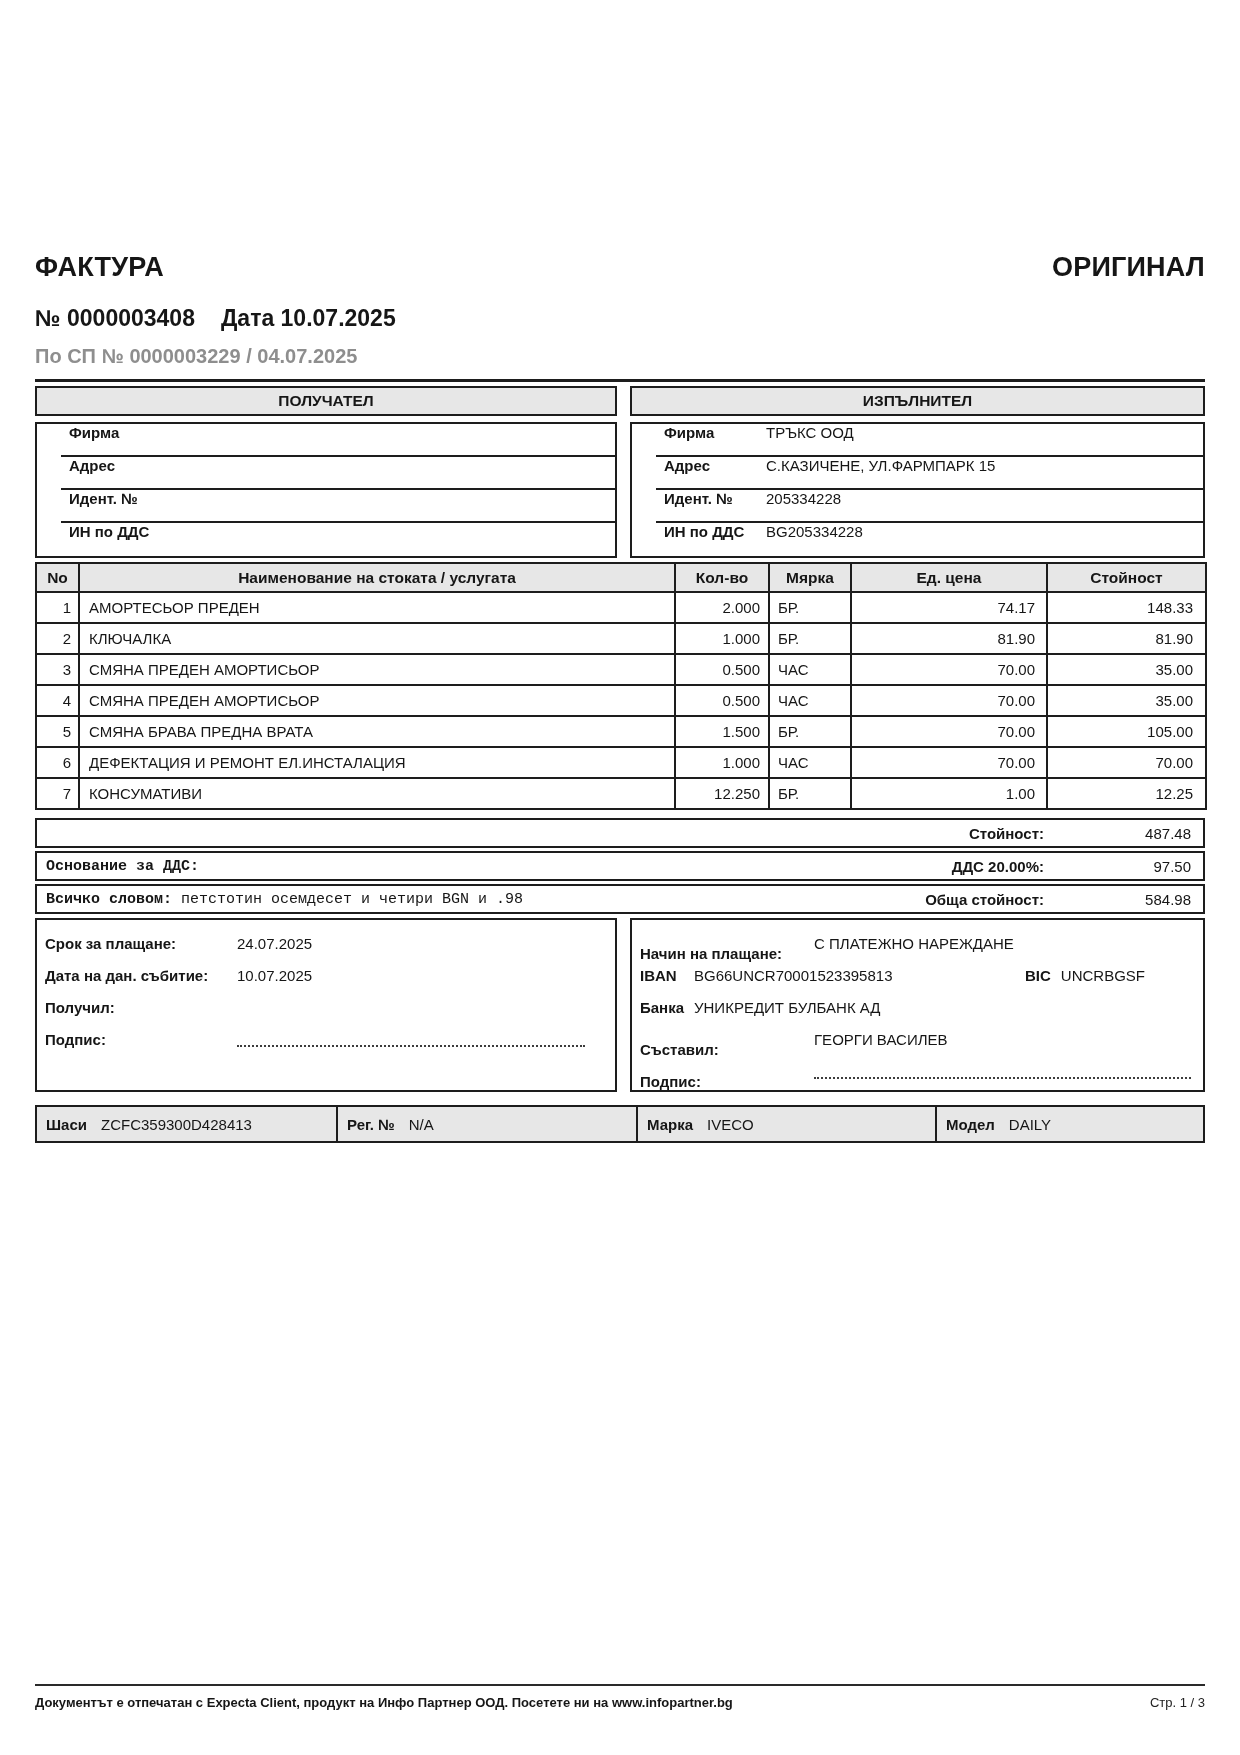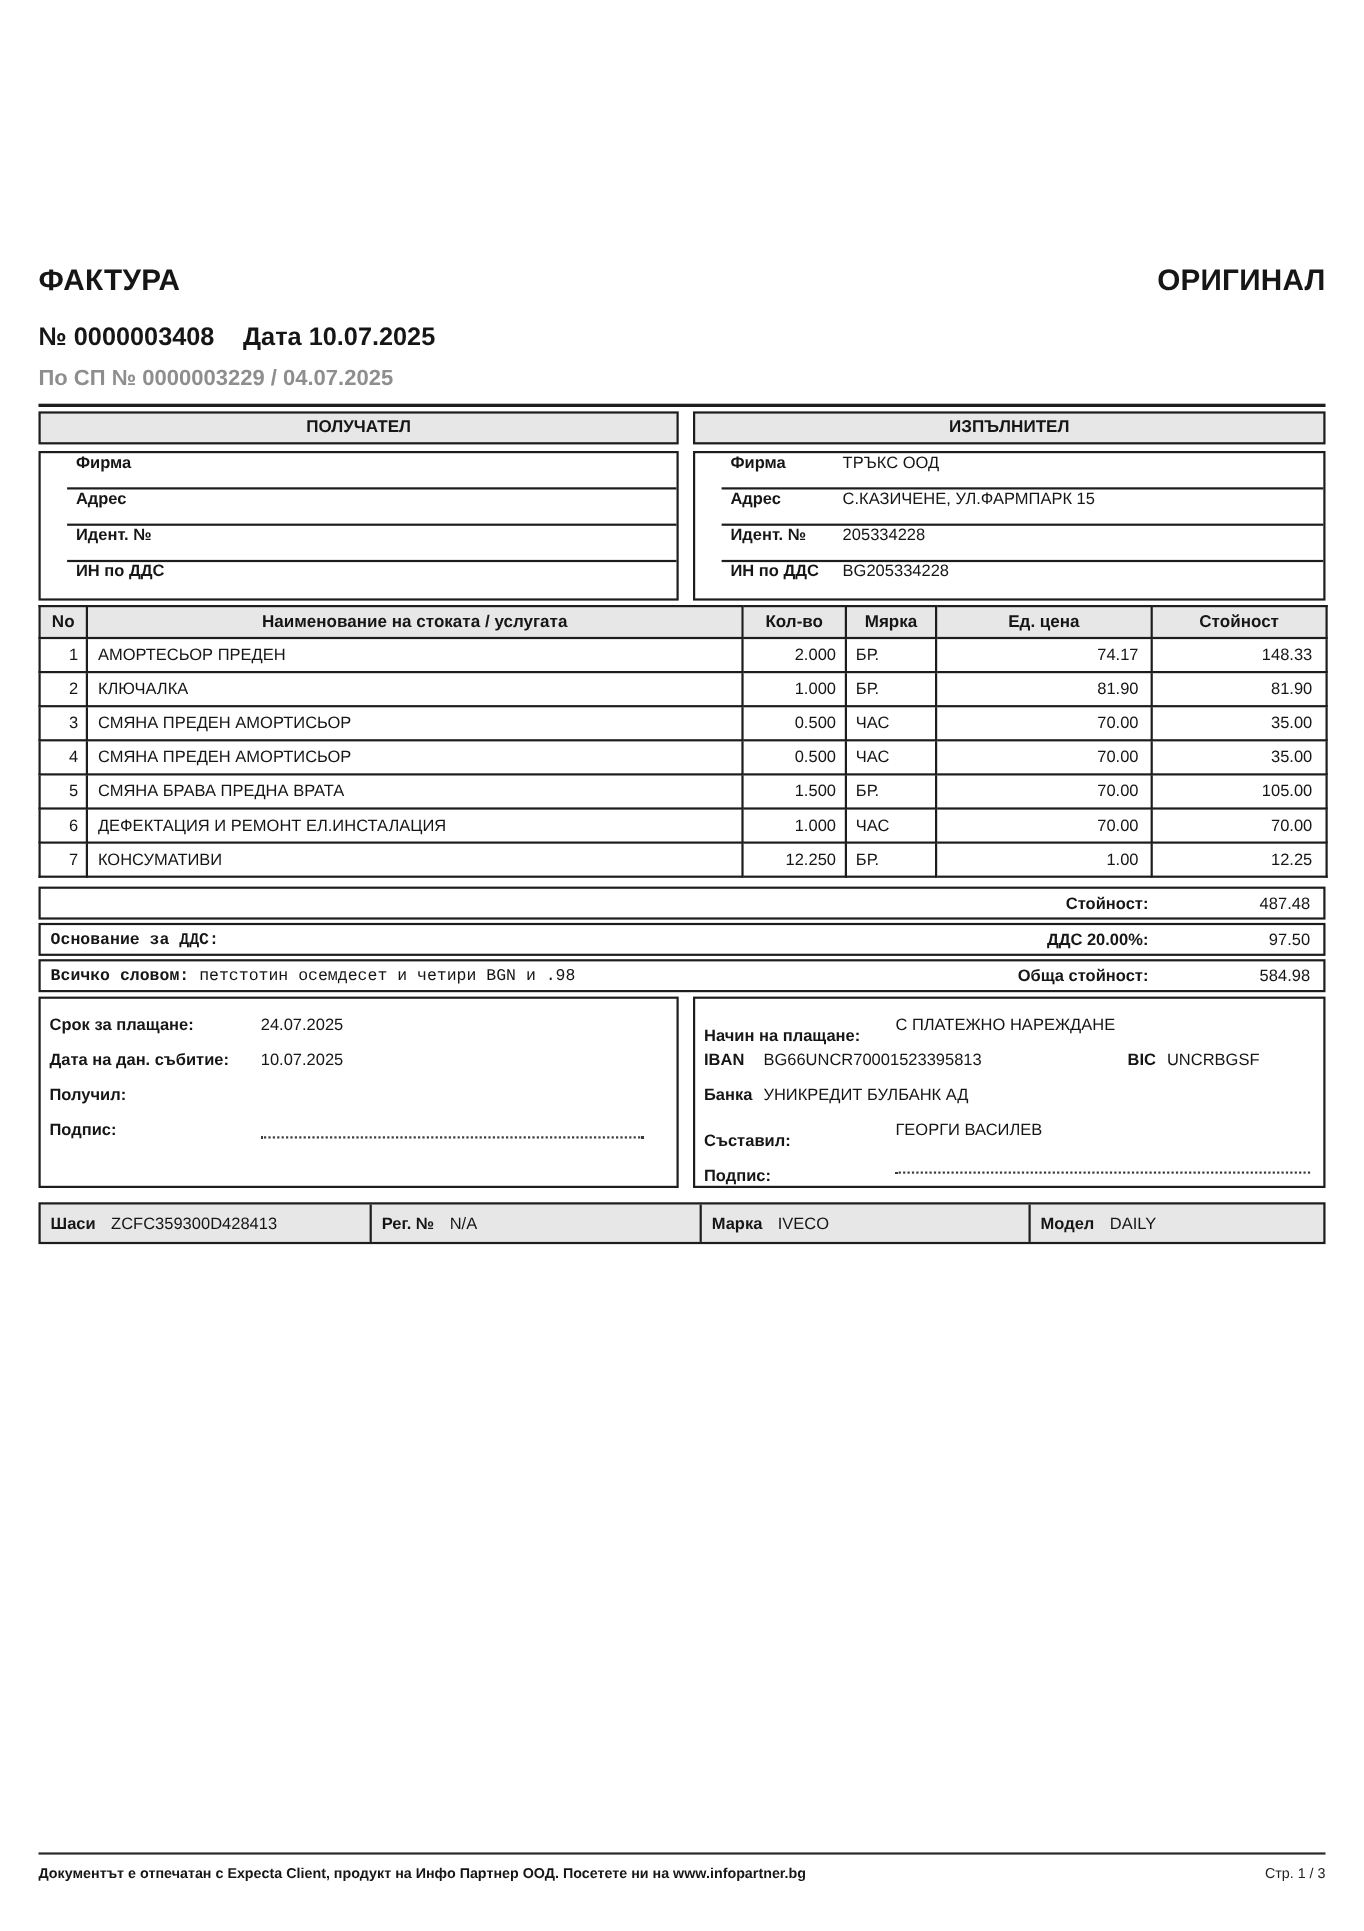--- a/index.html
+++ b/index.html
@@ -4,21 +4,21 @@
 <style>
   * { box-sizing: border-box; margin: 0; padding: 0; }
   html,body { background:#ffffff; }
   body {
     width:1240px; height:1755px;
     font-family:"Liberation Sans","DejaVu Sans",sans-serif;
     color:#161616;
     position:relative;
   }
   .page { position:relative; width:1240px; height:1755px; overflow:hidden; }
-  .content { position:absolute; left:35px; top:0; width:1170px; }
+  .content { position:absolute; left:35px; top:12px; width:1170px; }
 
   
   .title-row { margin-top:240px; display:flex; justify-content:space-between; align-items:baseline; }
   .doc-type, .copy-label { font-size:27px; font-weight:bold; letter-spacing:0.2px; }
   .num-row { margin-top:22px; font-size:23px; font-weight:bold; display:flex; }
   .num-row .date-part { margin-left:26px; }
   .order-ref { margin-top:13px; font-size:20px; font-weight:bold; color:#8e8e8e; }
   .top-rule { margin-top:11px; border-top:3px solid #1d1d1d; }
 
   

